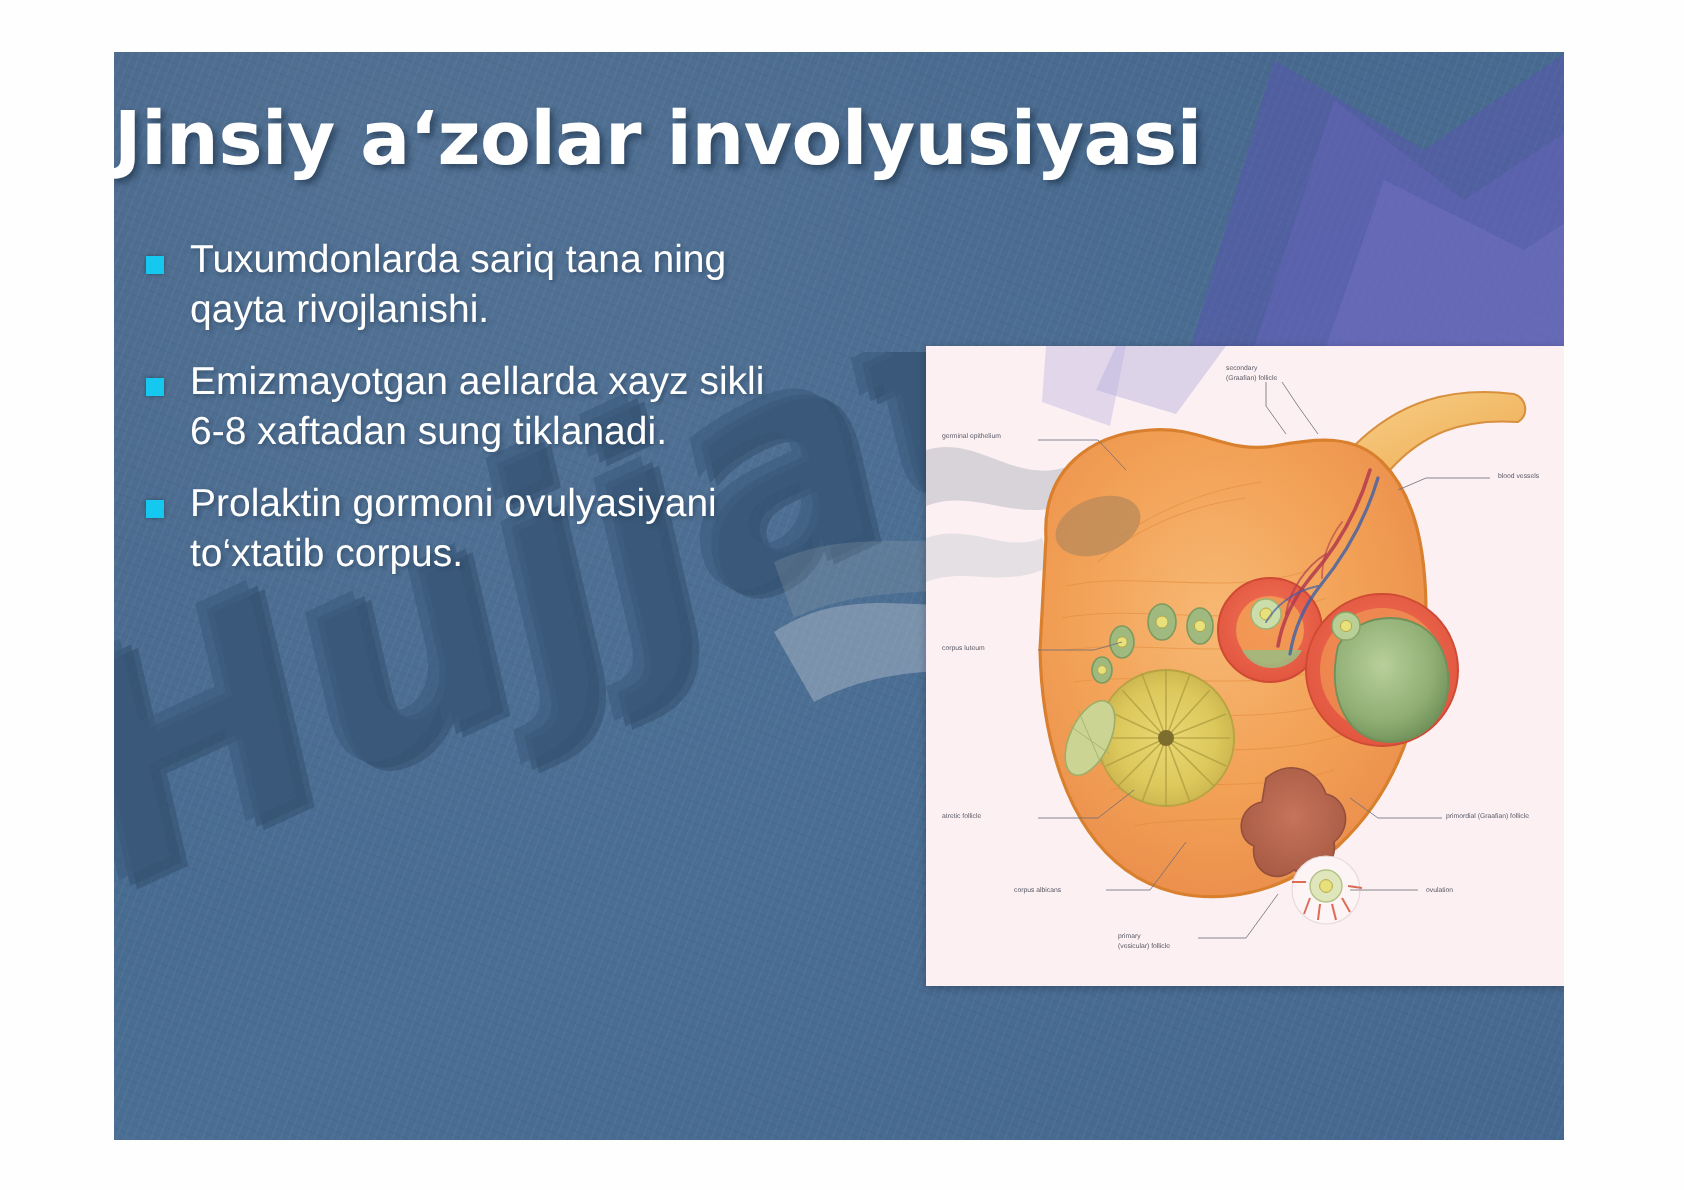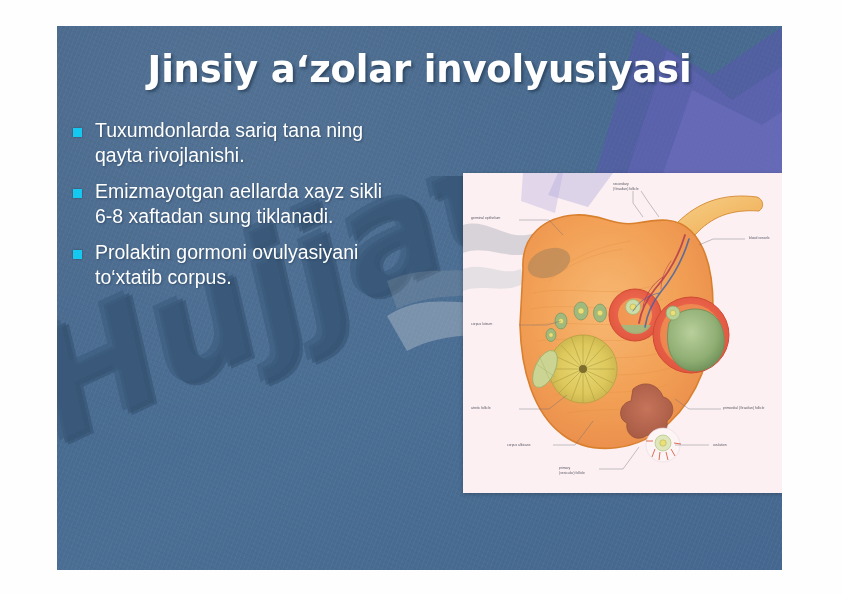--- a/index.html
+++ b/index.html
@@ -56,21 +56,20 @@
 
   
   .grey-ribbon{
     position:absolute;left:330px;top:195px;width:260px;height:150px;
     pointer-events:none;opacity:.55;
   }
 
   
   .title{
     position:absolute;left:0;top:22px;width:725px;
-    text-align:center;
     color:#ffffff;
     font-family:"DejaVu Sans", sans-serif;
     font-weight:bold;
     font-size:37px;
     letter-spacing:-0.2px;
     text-shadow:2px 2px 3px rgba(20,40,62,.55);
     white-space:nowrap;
   }
 
   

